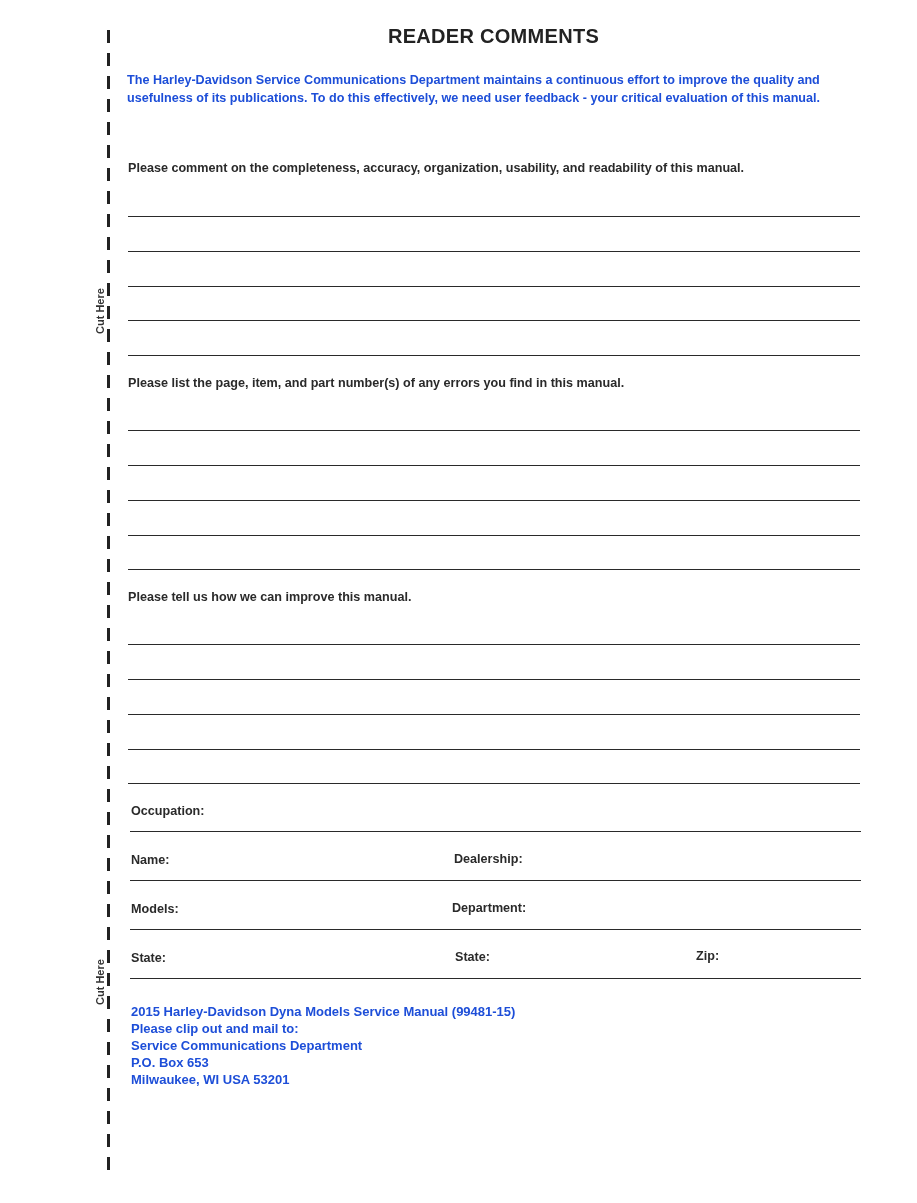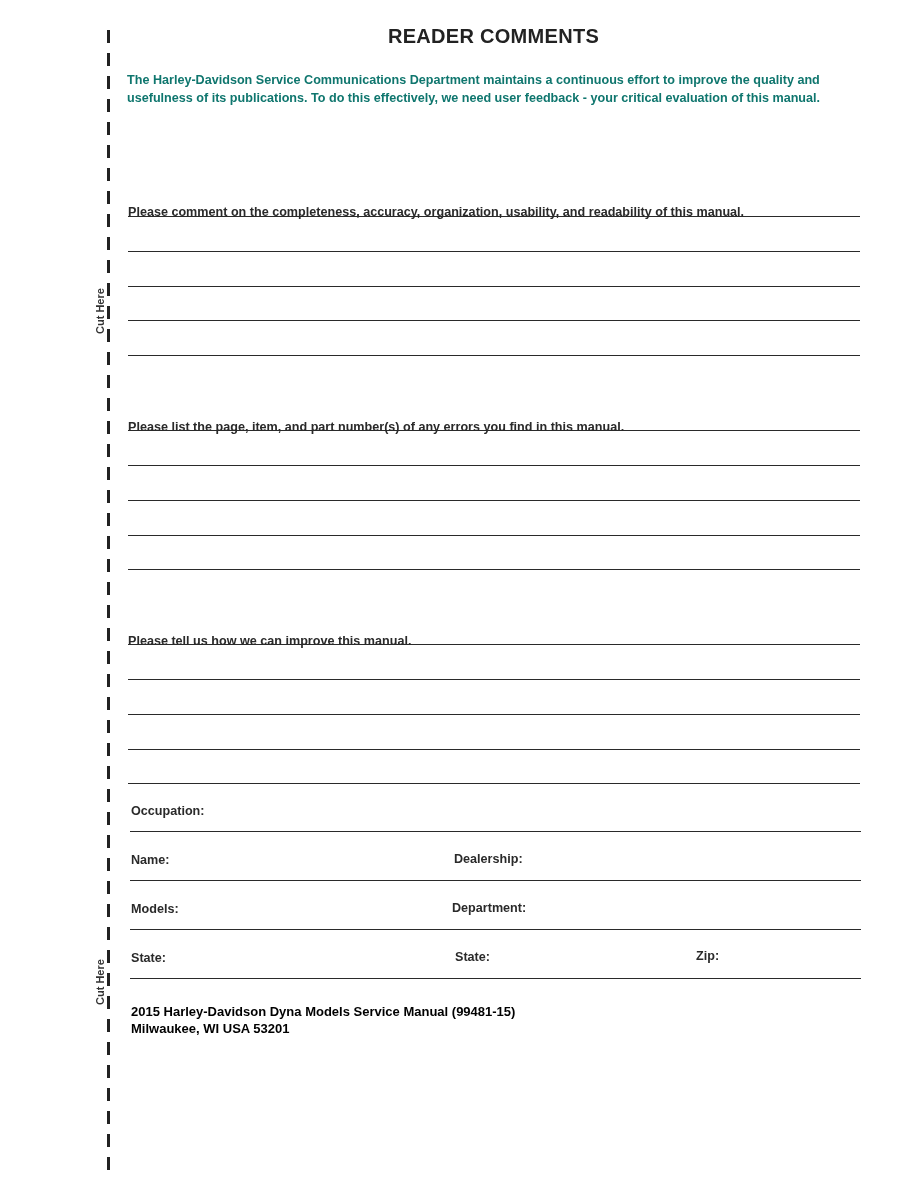--- a/index.html
+++ b/index.html
@@ -17,35 +17,35 @@
     }
     .cut-label.top { left: 94px; top: 334px; }
     .cut-label.bottom { left: 94px; top: 1005px; }
 
     .title {
       position: absolute; left: 0; width: 987px; top: 25px; text-align: center;
       font-size: 20px; font-weight: bold; letter-spacing: 0.3px; color: #222;
     }
     .intro {
       position: absolute; left: 127px; top: 72px; width: 740px;
-      font-size: 12.6px; font-weight: bold; line-height: 17.5px; color: #0f766e;
+      font-size: 12.6px; font-weight: bold; line-height: 17.5px; color: #1d4ed8;
     }
     .prompt {
-      position: absolute; left: 128px; font-size: 12.6px; font-weight: bold; color: #2a2a2a; margin-top: 44px;
+      position: absolute; left: 128px; font-size: 12.6px; font-weight: bold; color: #2a2a2a;
     }
     .rule {
       position: absolute; left: 128px; width: 732px; height: 0;
       border-top: 1.3px solid #2a2a2a;
     }
     .field-label {
       position: absolute; font-size: 12.6px; font-weight: bold; color: #2a2a2a;
     }
     .footer {
       position: absolute; left: 131px; top: 1003px; font-size: 13px; font-weight: bold;
-      line-height: 17px; color: #000000;
+      line-height: 17px; color: #1d4ed8;
     }
     .footer div { white-space: nowrap; }
   </style>
 </head>
 <body>
 
 <div class="cut-line"></div>
 <div class="cut-label top">Cut Here</div>
 <div class="cut-label bottom">Cut Here</div>
 
@@ -84,14 +84,17 @@
 <div class="field-label" style="left:452px; top:901px">Department:</div>
 <div class="rule" style="top:929px; left:130px; width:731px"></div>
 
 <div class="field-label" style="left:131px; top:951px">State:</div>
 <div class="field-label" style="left:455px; top:950px">State:</div>
 <div class="field-label" style="left:696px; top:949px">Zip:</div>
 <div class="rule" style="top:978px; left:130px; width:731px"></div>
 
 <div class="footer">
   <div>2015 Harley-Davidson Dyna Models Service Manual (99481-15)</div>
+  <div>Please clip out and mail to:</div>
+  <div>Service Communications Department</div>
+  <div>P.O. Box 653</div>
   <div>Milwaukee, WI USA 53201</div>
 </div>
 
 </body></html>

